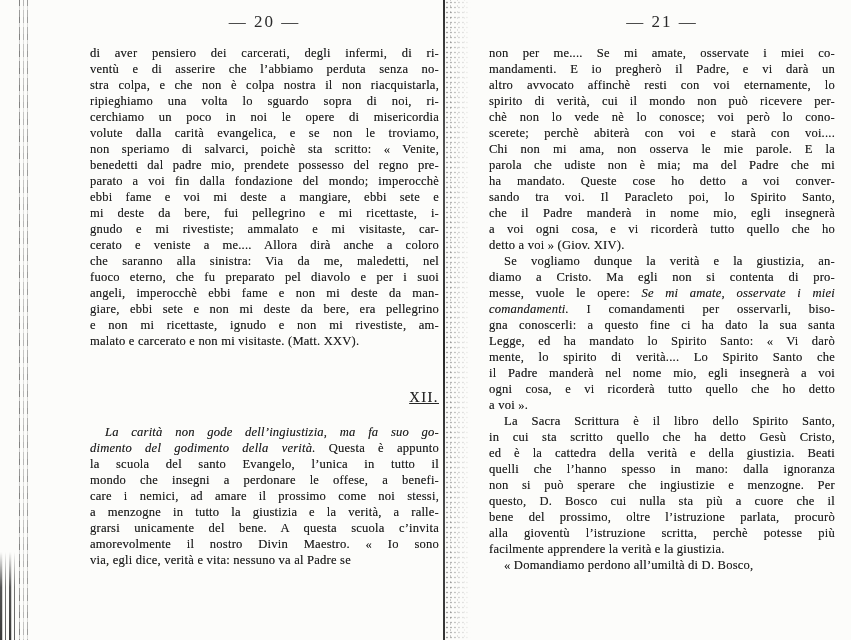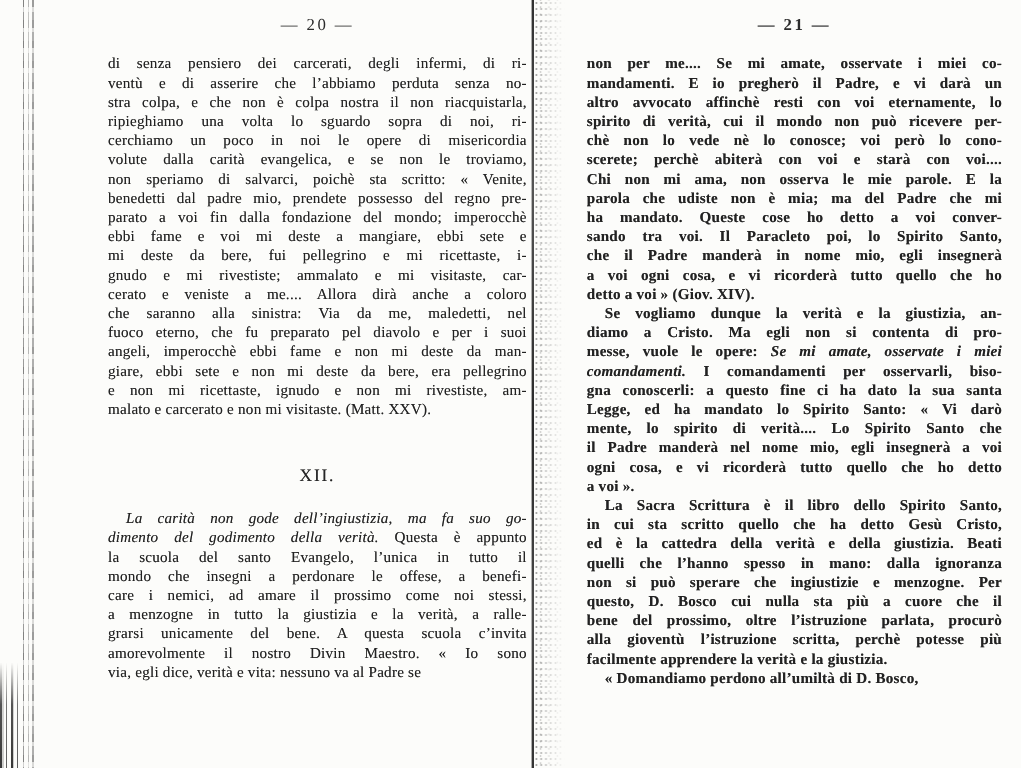--- a/index.html
+++ b/index.html
@@ -37,57 +37,57 @@
     background-image:
       radial-gradient(rgba(60,60,60,.55) .6px, transparent 1px),
       radial-gradient(rgba(110,110,110,.45) .6px, transparent 1px);
     background-size:4px 5px, 7px 6px;
     background-position:0 0, 2px 3px;
     -webkit-mask-image:linear-gradient(90deg, rgba(0,0,0,.95), rgba(0,0,0,.35) 55%, transparent);
             mask-image:linear-gradient(90deg, rgba(0,0,0,.95), rgba(0,0,0,.35) 55%, transparent);
   }
   .page{position:absolute;top:14px;}
   .page-left{left:90px;width:349px;}
-  .page-right{left:489px;width:346px;font-weight:bold;}
+  .page-right{left:489px;width:346px;}
   .page-header{
-    text-align:center;font-size:14px;height:16px;line-height:16px;
+    text-align:center;font-size:17px;height:16px;line-height:16px;
     letter-spacing:2px;color:#2b2b2b;
   }
   .page-body{
     margin-top:15px;font-size:12.6px;line-height:16px;letter-spacing:.2px;
     text-shadow:0 0 .4px rgba(35,35,35,.55);
   }
   .para{margin:0;}
   .line{
     text-align:justify;text-align-last:justify;
     height:16px;overflow:hidden;
   }
   .line.last{text-align-last:left;}
   .para.indent .line.first{text-indent:15px;}
   .it{font-style:italic;}
   .section-heading{
-    text-align:center;font-size:14.5px;letter-spacing:1.5px;
-    margin-top:40px;margin-bottom:19px;height:16px;line-height:16px;color:#262626;
+    text-align:right;font-size:14.5px;letter-spacing:1.5px;
+    margin-top:40px;margin-bottom:19px;height:16px;line-height:16px;color:#262626;text-decoration:underline;
   }
 </style>
 </head>
 <body>
 
 <div class="scan">
 
   <div class="spine-band"></div>
   <div class="corner-smudge"></div>
   <div class="gutter-line"></div>
   <div class="gutter-speckle"></div>
 
   <div class="page page-left">
     <div class="page-header">— 20 —</div>
     <div class="page-body">
         <div class="para">
-          <div class="line first"><span>di senza pensiero dei carcerati, degli infermi, di ri-</span></div>
+          <div class="line first"><span>di aver pensiero dei carcerati, degli infermi, di ri-</span></div>
           <div class="line"><span>ventù e di asserire che l’abbiamo perduta senza no-</span></div>
           <div class="line"><span>stra colpa, e che non è colpa nostra il non riacquistarla,</span></div>
           <div class="line"><span>ripieghiamo una volta lo sguardo sopra di noi, ri-</span></div>
           <div class="line"><span>cerchiamo un poco in noi le opere di misericordia</span></div>
           <div class="line"><span>volute dalla carità evangelica, e se non le troviamo,</span></div>
           <div class="line"><span>non speriamo di salvarci, poichè sta scritto: « Venite,</span></div>
           <div class="line"><span>benedetti dal padre mio, prendete possesso del regno pre-</span></div>
           <div class="line"><span>parato a voi fin dalla fondazione del mondo; imperocchè</span></div>
           <div class="line"><span>ebbi fame e voi mi deste a mangiare, ebbi sete e</span></div>
           <div class="line"><span>mi deste da bere, fui pellegrino e mi ricettaste, i-</span></div>

